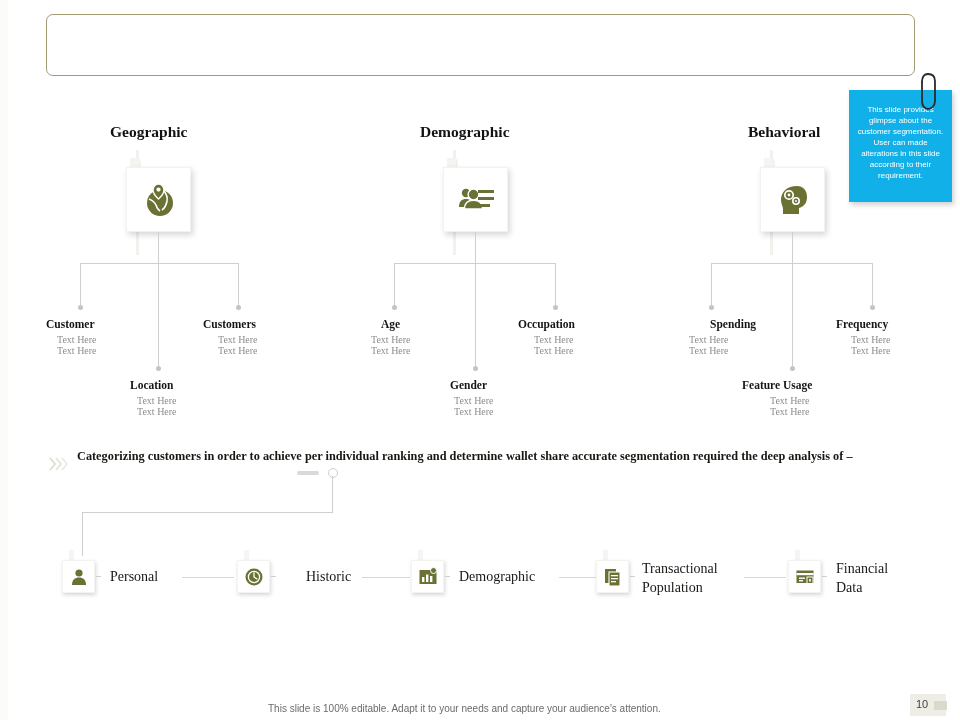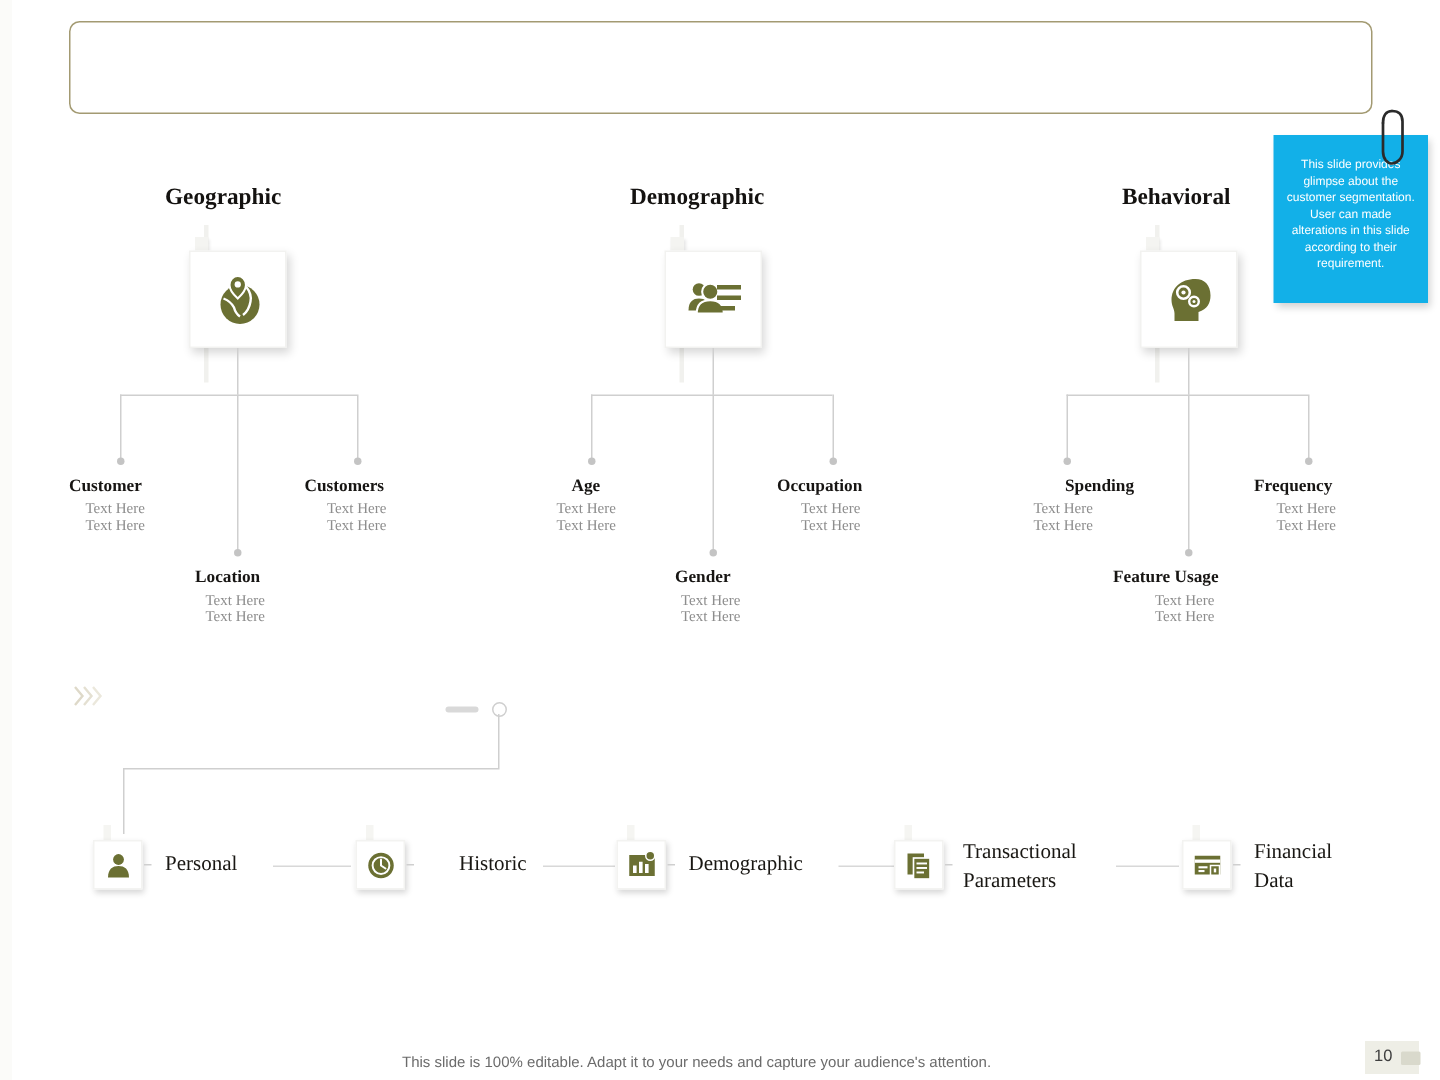--- a/index.html
+++ b/index.html
@@ -272,20 +272,21 @@
   <div class="leaf-sub" style="left:770px;top:395px;">Text Here</div>
   <div class="leaf-sub" style="left:770px;top:406px;">Text Here</div>
 
   <div class="chevrons">
     <svg width="24" height="18" viewBox="0 0 24 18">
       <path d="M2 3 L7 9 L2 15" fill="none" stroke="#ded9c9" stroke-width="1.6"></path>
       <path d="M8 3 L13 9 L8 15" fill="none" stroke="#e4e0d2" stroke-width="1.6"></path>
       <path d="M14 3 L19 9 L14 15" fill="none" stroke="#ebe8dc" stroke-width="1.6"></path>
     </svg>
   </div>
+  <div class="mid-para">Categorizing customers in order to achieve per individual ranking and determine wallet share accurate segmentation required the deep analysis of –</div>
   <div class="dash-bar"></div>
   <div class="ring"></div>
   <div class="vline" style="left:332px;top:476px;height:36px;"></div>
   <div class="hline" style="left:82px;top:512px;width:251px;"></div>
   <div class="vline" style="left:82px;top:512px;height:44px;"></div>
 
   <div class="chain-tab" style="left:69px;top:550px;"></div>
   <div class="chain-card" style="left:62px;top:560px;">
     <div class="glyph">
       <svg width="20" height="20" viewBox="0 0 20 20">
@@ -335,21 +336,21 @@
         <rect x="2" y="2" width="11" height="14" fill="#6b7033"></rect>
         <rect x="6" y="5" width="11" height="14" fill="#6b7033" stroke="#ffffff" stroke-width="1.1"></rect>
         <rect x="8" y="8" width="7" height="1.3" fill="#ffffff"></rect>
         <rect x="8" y="11" width="7" height="1.3" fill="#ffffff"></rect>
         <rect x="8" y="14" width="5" height="1.3" fill="#ffffff"></rect>
       </svg>
     </div>
   </div>
   <div class="chain-nub" style="left:630px;top:576px;"></div>
   <div class="chain-label" style="left:642px;top:560px;">Transactional</div>
-  <div class="chain-label" style="left:642px;top:579px;">Parameters</div>
+  <div class="chain-label" style="left:642px;top:579px;">Population</div>
   <div class="chain-link" style="left:744px;top:577px;width:42px;"></div>
 
   <div class="chain-tab" style="left:795px;top:550px;"></div>
   <div class="chain-card" style="left:788px;top:560px;">
     <div class="glyph">
       <svg width="20" height="20" viewBox="0 0 20 20">
         <rect x="1.5" y="3.5" width="17" height="12.5" fill="#6b7033"></rect>
         <rect x="1.5" y="6" width="17" height="2.2" fill="#ffffff"></rect>
         <rect x="4" y="10.5" width="6" height="1.4" fill="#ffffff"></rect>
         <rect x="4" y="13" width="4" height="1.4" fill="#ffffff"></rect>

